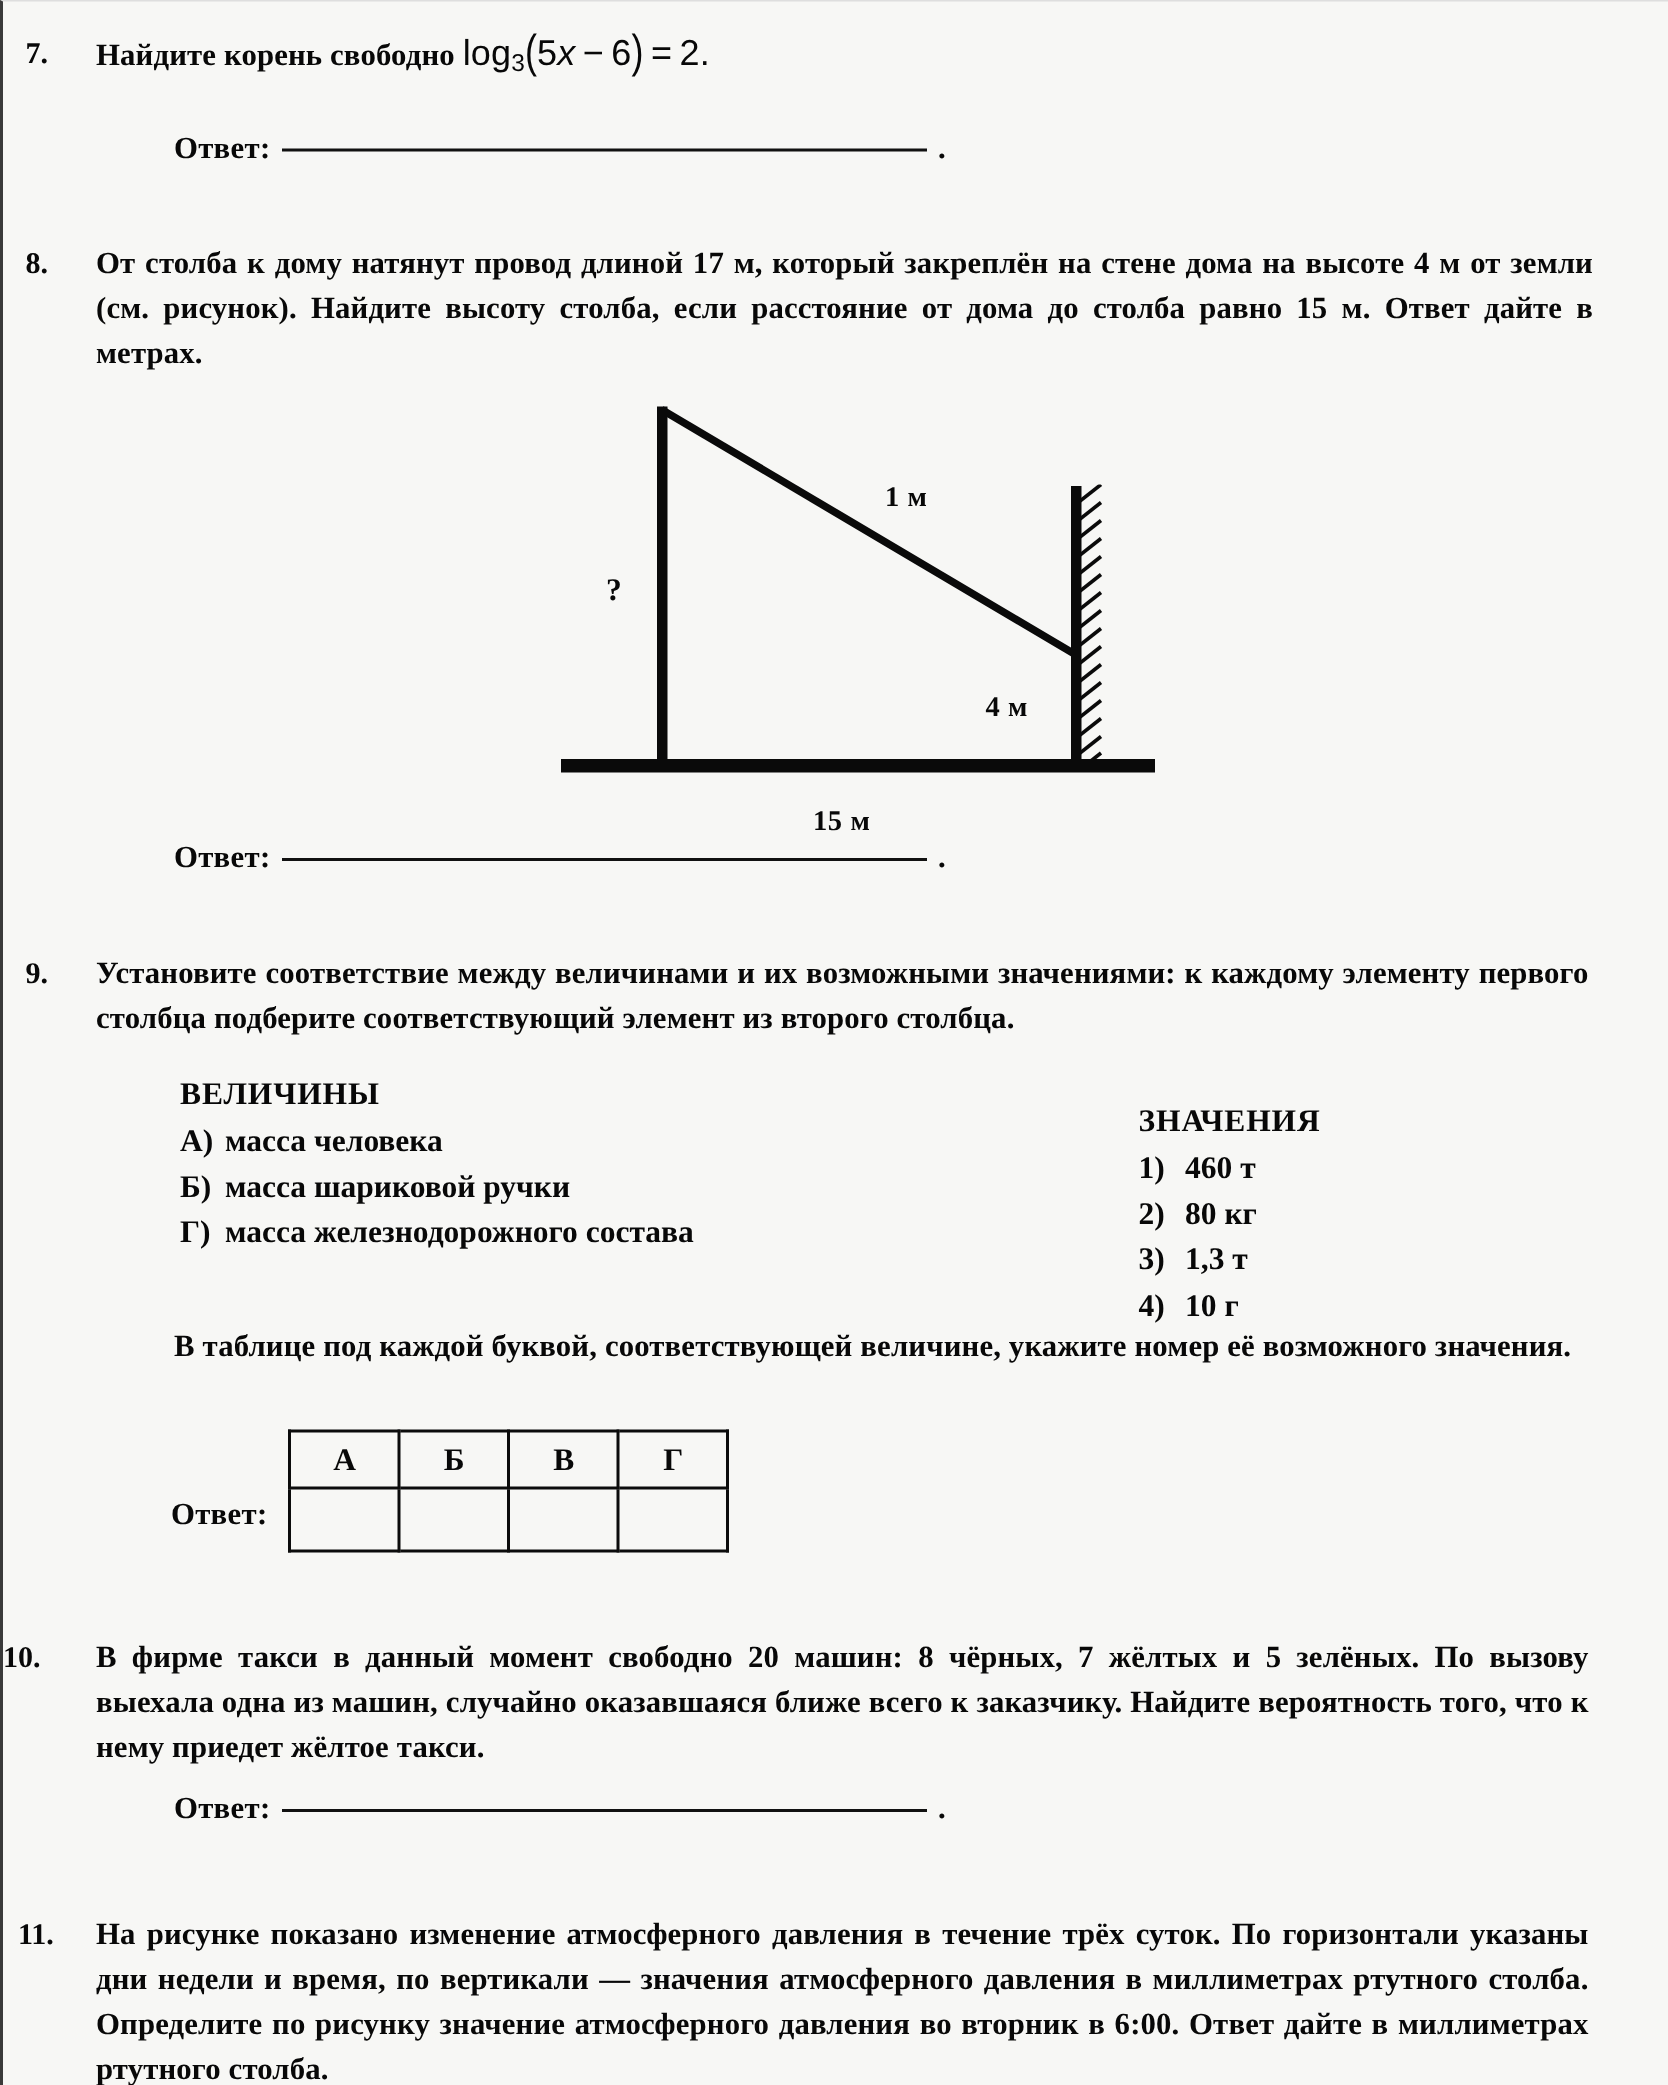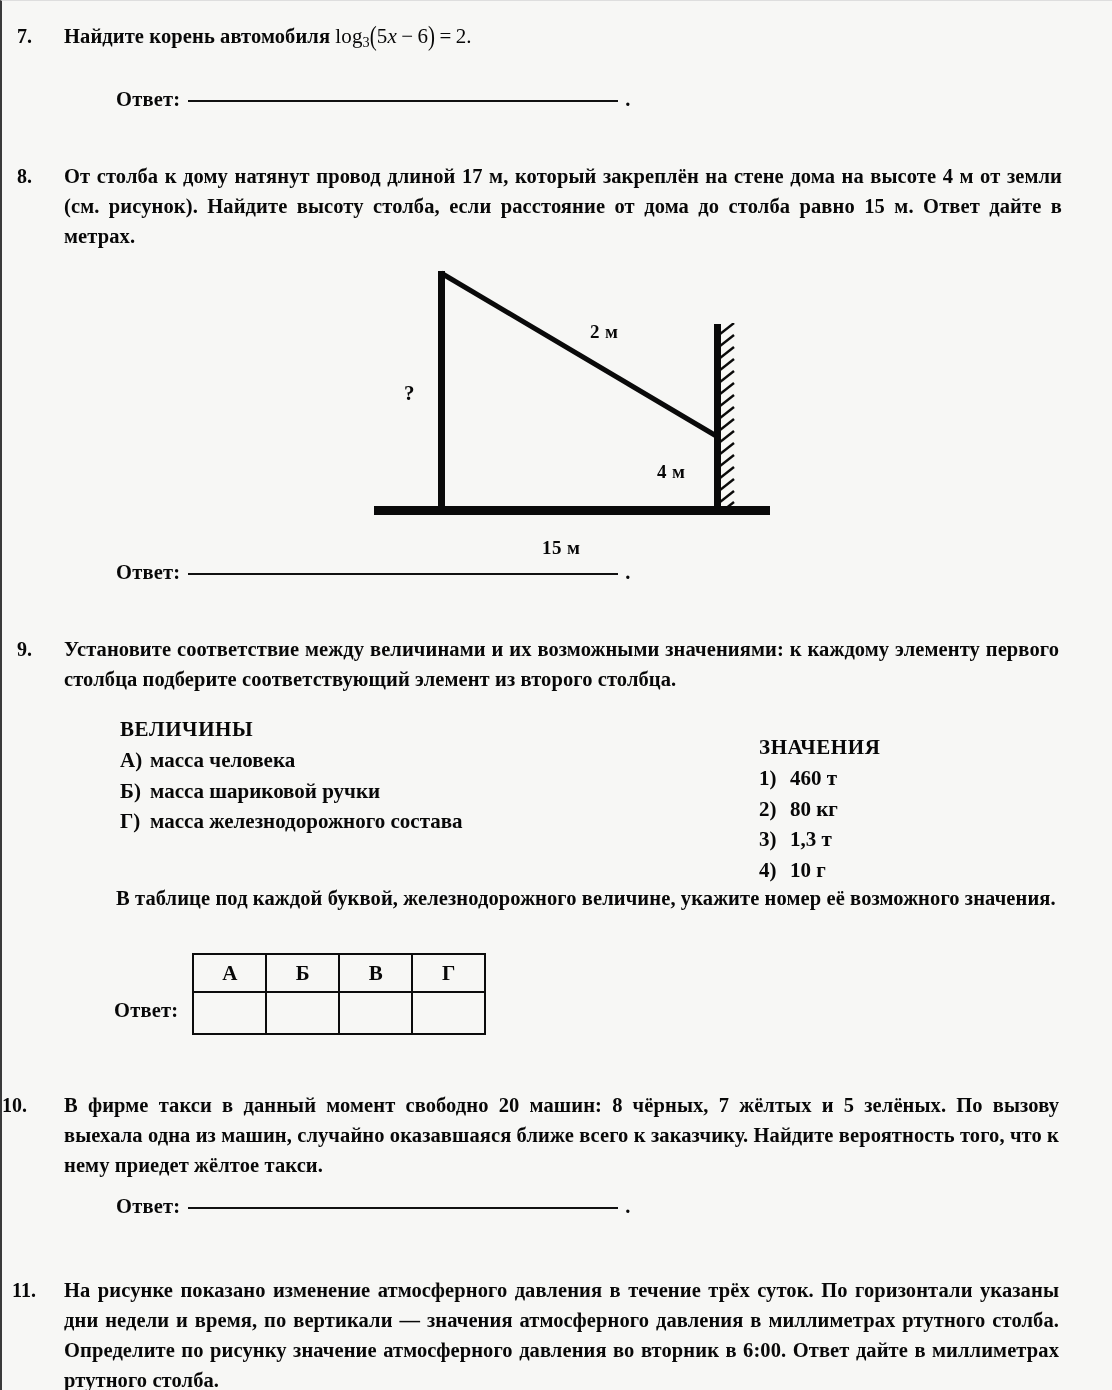--- a/index.html
+++ b/index.html
@@ -47,23 +47,23 @@
     text-align: justify;
     font-weight: bold;
     letter-spacing: 0.1px;
   }
   .para.jst {
     text-align-last: left;
   }
 
   
   .math {
-    font-family: Liberation Serif, serif;
+    font-family: Liberation Sans, sans-serif;
     font-weight: normal;
-    font-size: 21px;
+    font-size: 24px;
     white-space: nowrap;
   }
   .math .it { font-style: italic; }
   .math sub {
     font-size: 0.68em;
     vertical-align: -0.28em;
   }
   .bigparen {
     display: inline-block;
     transform: scaleY(1.28);
@@ -197,21 +197,21 @@
 </style>
 </head>
 <body>
 
 <div id="page">
 
   <div class="task" style="left:0px; top:20px; width:1060px;">
     <div class="task-num">7.</div>
     <div class="task-body">
       <div class="para">
-        <span>Найдите корень автомобиля</span>
+        <span>Найдите корень свободно</span>
         <span class="math">
           <span>log</span><sub>3</sub><span class="bigparen">(</span><span>5</span><span class="it">x</span> <span>−</span> <span>6</span><span class="bigparen">)</span> <span>=</span> <span>2</span><span>.</span>
         </span>
       </div>
     </div>
   </div>
 
   <div class="answer-row" style="left:114px; top:87px;">
     <span class="answer-label">Ответ:</span>
     <span class="answer-rule"></span>
@@ -246,21 +246,21 @@
         <line x1="0" y1="131" x2="14" y2="120"></line>
         <line x1="0" y1="143" x2="14" y2="132"></line>
         <line x1="0" y1="155" x2="14" y2="144"></line>
         <line x1="0" y1="167" x2="14" y2="156"></line>
         <line x1="0" y1="179" x2="14" y2="168"></line>
         <line x1="0" y1="190" x2="14" y2="179"></line>
       </g>
     </svg>
     <div class="ground"></div>
     <div class="fig-label" id="lbl-q">?</div>
-    <div class="fig-label" id="lbl-17">2 м</div>
+    <div class="fig-label" id="lbl-17">1 м</div>
     <div class="fig-label" id="lbl-4">4 м</div>
     <div class="fig-label" id="lbl-15">15 м</div>
   </div>
 
   <div class="answer-row" style="left:114px; top:560px;">
     <span class="answer-label">Ответ:</span>
     <span class="answer-rule"></span>
     <span class="answer-dot">.</span>
   </div>
 
@@ -293,21 +293,21 @@
       <span class="key">2)</span><span>80 кг</span>
     </div>
     <div class="list-item val-item">
       <span class="key">3)</span><span>1,3 т</span>
     </div>
     <div class="list-item val-item">
       <span class="key">4)</span><span>10 г</span>
     </div>
   </div>
 
-  <div class="para jst" style="position:absolute; left:114px; top:882px; width:943px;">В таблице под каждой буквой, железнодорожного величине, укажите номер её возможного значения.</div>
+  <div class="para jst" style="position:absolute; left:114px; top:882px; width:943px;">В таблице под каждой буквой, соответствующей величине, укажите номер её возможного значения.</div>
 
   <div id="ans-table-wrap">
     <span class="answer-label">Ответ:</span>
     <table class="ansgrid">
       <tbody>
           <tr>
         <td>А</td>
         <td>Б</td>
         <td>В</td>
         <td>Г</td>

